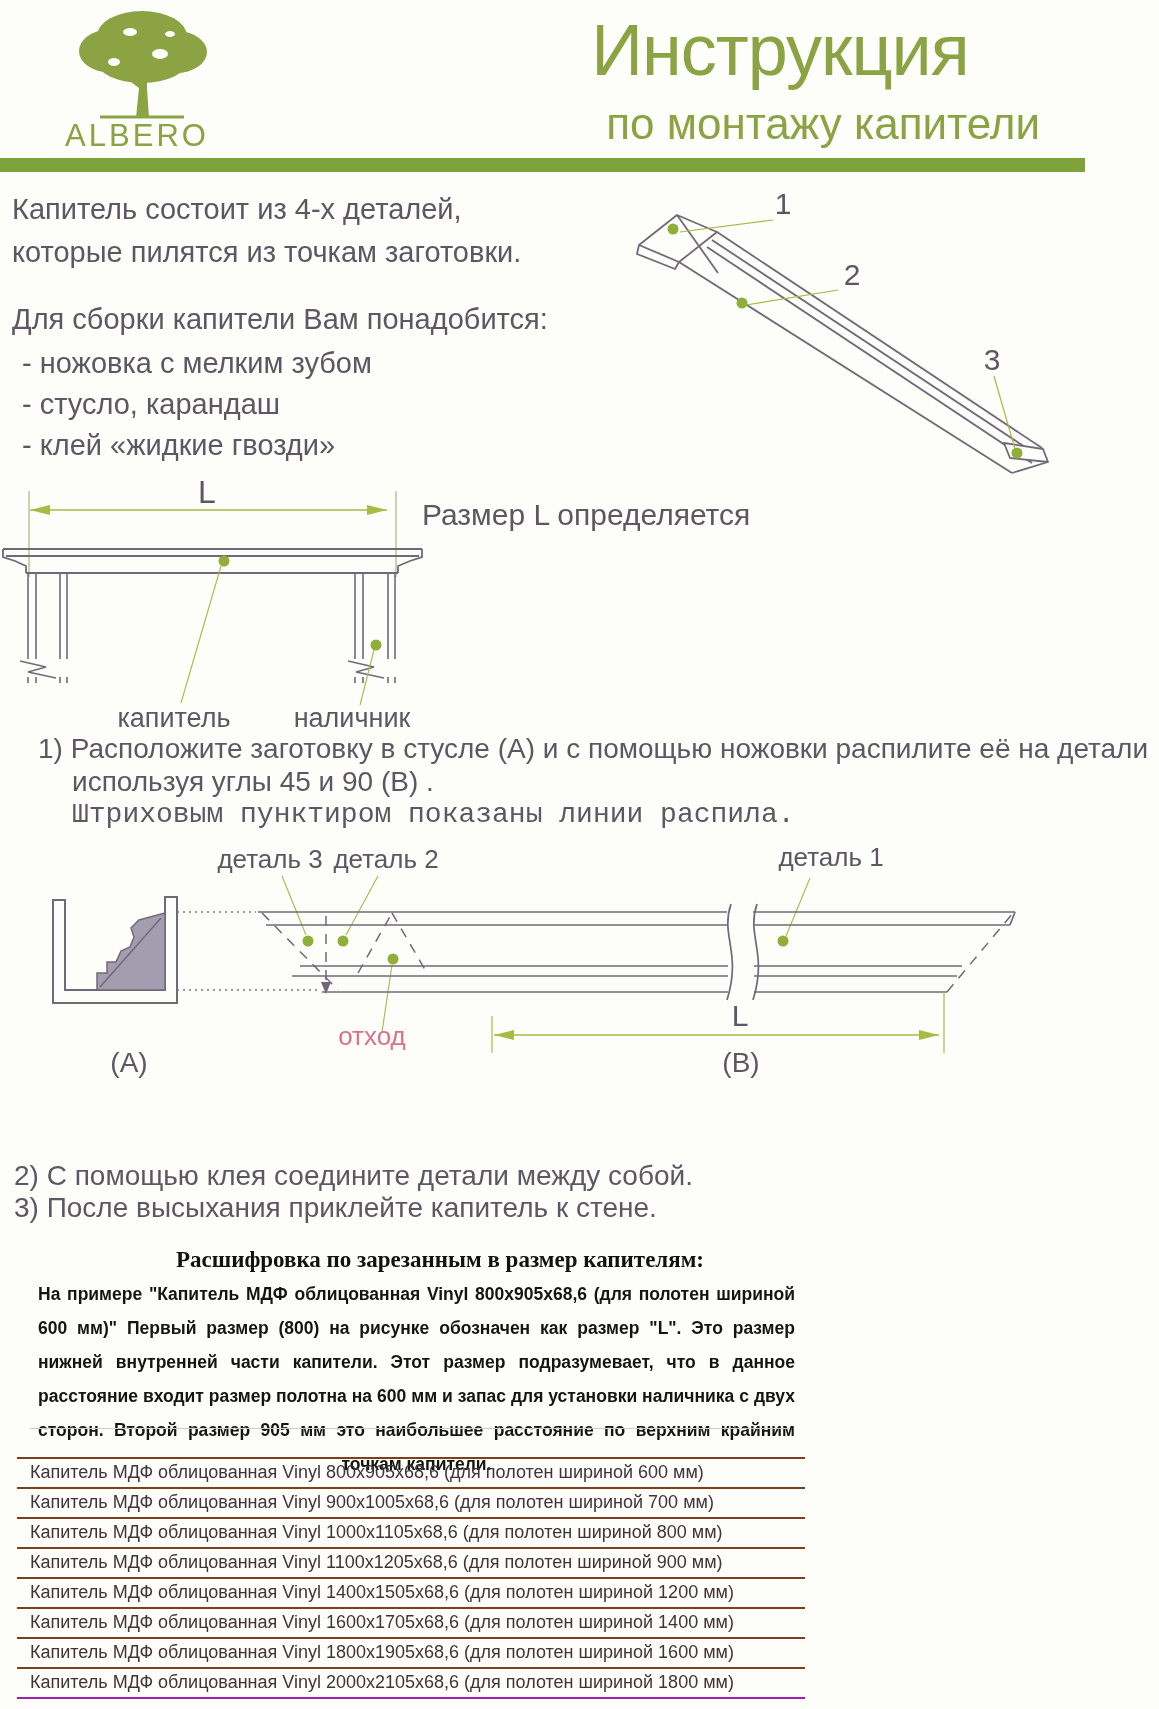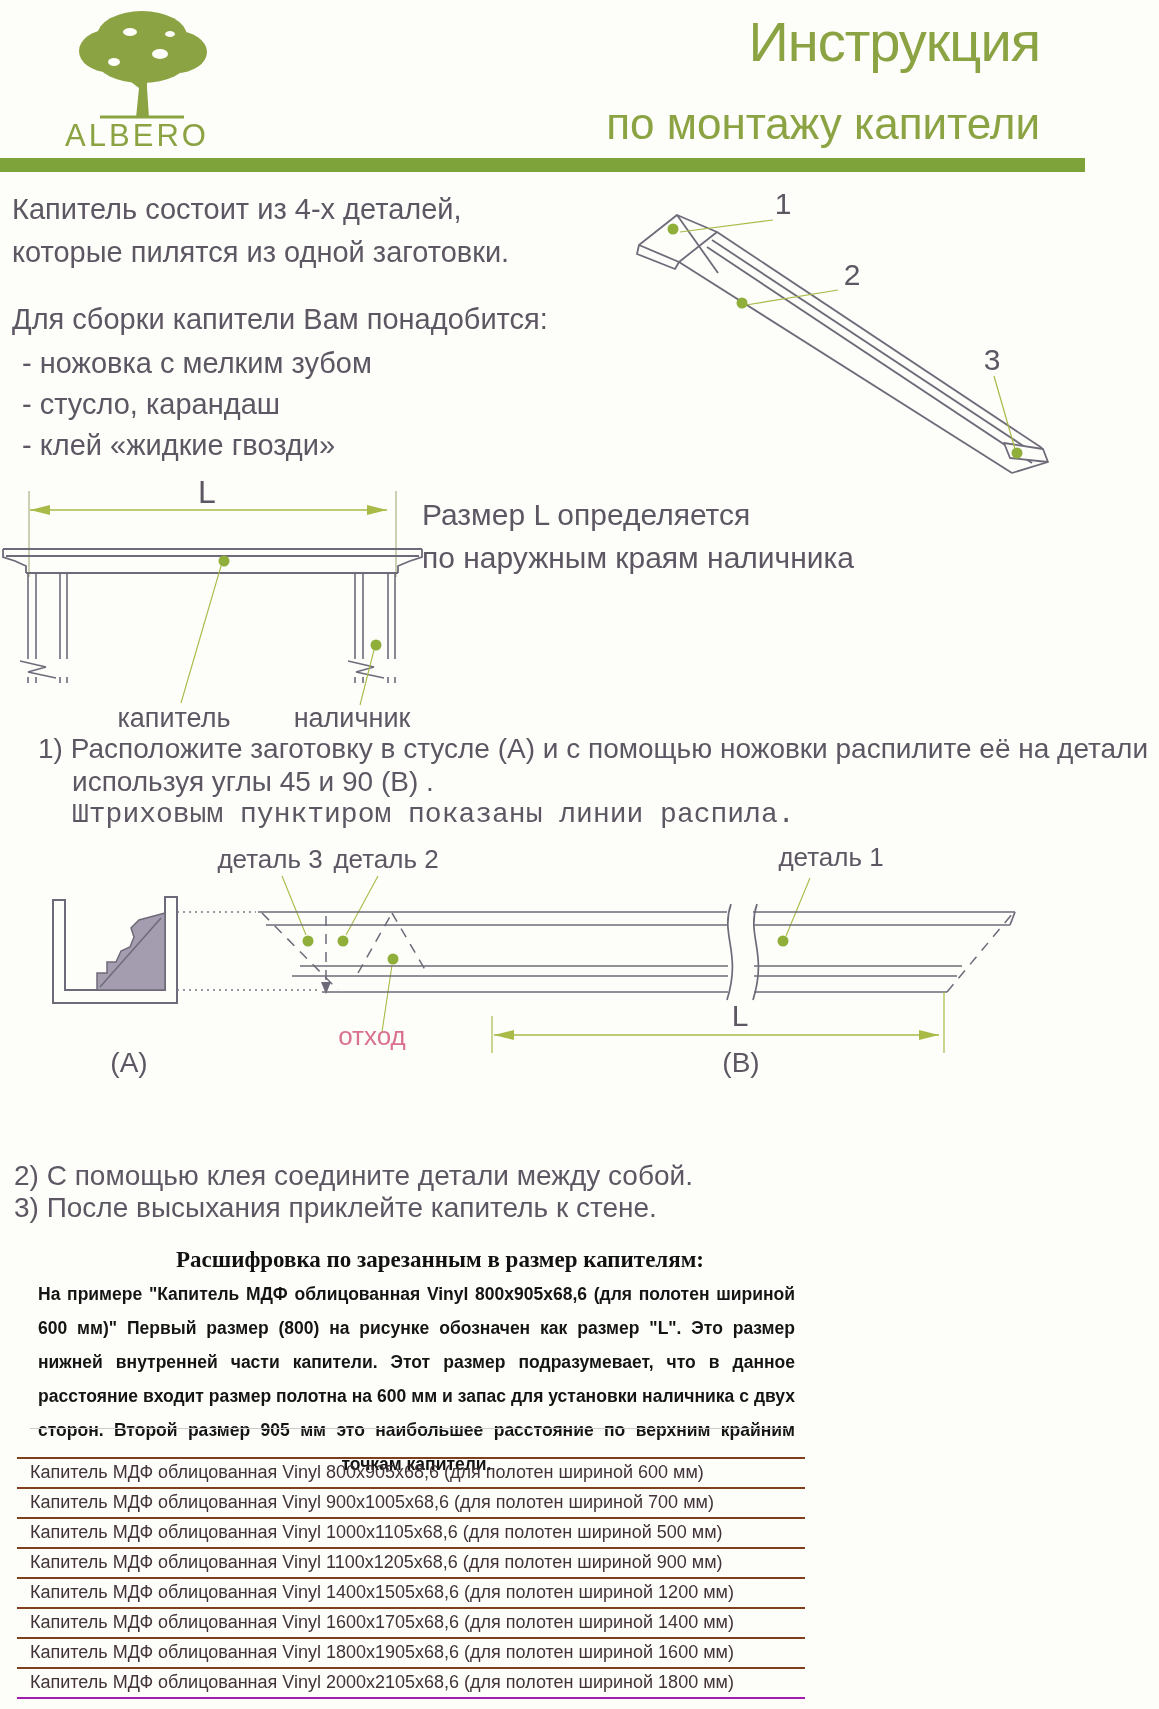--- a/index.html
+++ b/index.html
@@ -4,21 +4,21 @@
 <style>
   html,body{margin:0;padding:0;background:#e8e8e8;}
   .page{
     position:relative;width:1159px;height:1709px;margin:0 auto;
     background:#fdfdf9;overflow:hidden;
     font-family:"Liberation Sans", sans-serif;
     color:#5d5763;
   }
   .abs{position:absolute;}
   .green{color:#8ba342;}
-  .title1{font-size:56px;line-height:1;text-align:right;letter-spacing:-1px;}
+  .title1{font-size:72px;line-height:1;text-align:center;letter-spacing:-1px;}
   .title2{font-size:44px;line-height:1;text-align:right;}
   .logo-text{font-size:31px;letter-spacing:3px;text-align:center;}
   .bar{background:#7fa33b;height:14px;}
   .body-txt{font-size:29px;white-space:nowrap;}
   .step-txt{font-size:28px;white-space:nowrap;}
   .caption-txt{font-size:30px;white-space:nowrap;}
   .serif-head{
     font-family:"Liberation Serif", serif;font-weight:bold;font-size:23px;
     color:#111;text-align:center;
   }
@@ -58,21 +58,21 @@
     <line x1="38" y1="113" x2="122" y2="113" stroke="#8ba342" stroke-width="3"></line>
   </svg>
   <div class="abs logo-text green" style="left:57px;top:118px;width:160px;">ALBERO</div>
 
   <div class="abs title1 green" style="left:520px;top:14px;width:520px;">Инструкция</div>
   <div class="abs title2 green" style="left:520px;top:102px;width:520px;">по монтажу капители</div>
 
   <div class="abs bar" style="left:0;top:158px;width:1085px;"></div>
 
   <div class="abs body-txt" style="left:12px;top:193px;">Капитель состоит из 4-х деталей,</div>
-  <div class="abs body-txt" style="left:12px;top:236px;">которые пилятся из одной заготовки.</div>
+  <div class="abs body-txt" style="left:12px;top:236px;">которые пилятся из точкам заготовки.</div>
   <div class="abs body-txt" style="left:12px;top:303px;">Для сборки капители Вам понадобится:</div>
   <div class="abs body-txt" style="left:22px;top:347px;">- ножовка с мелким зубом</div>
   <div class="abs body-txt" style="left:22px;top:388px;">- стусло, карандаш</div>
   <div class="abs body-txt" style="left:22px;top:429px;">- клей «жидкие гвозди»</div>
 
   <svg class="abs" style="left:560px;top:170px;" width="599" height="310" viewBox="0 0 599 310">
     <g stroke="#6f6a79" stroke-width="1.8" fill="none" stroke-linejoin="round">
       <polygon points="79,75 117,45 157,62 119,92" fill="#fdfdf9"></polygon>
       <path d="M79,75 L77,84 L115,99 L119,92"></path>
       <line x1="117" y1="45" x2="158" y2="103"></line>
@@ -132,21 +132,20 @@
       <line x1="221" y1="101" x2="181" y2="238"></line>
       <line x1="374" y1="185" x2="360" y2="240"></line>
     </g>
     <circle cx="224" cy="96" r="5.5" fill="#8fae3a"></circle>
     <circle cx="376" cy="180" r="5.5" fill="#8fae3a"></circle>
     <text x="174" y="262" font-size="27" text-anchor="middle" class="fig-label">капитель</text>
     <text x="352" y="262" font-size="27" text-anchor="middle" class="fig-label">наличник</text>
   </svg>
 
   <div class="abs caption-txt" style="left:422px;top:498px;">Размер L определяется</div>
-  <div class="abs caption-txt" style="left:422px;top:541px;">по наружным краям наличника</div>
 
   <div class="abs step-txt" style="left:38px;top:733px;">1) Расположите заготовку в стусле (А) и с помощью ножовки распилите её на детали</div>
   <div class="abs step-txt" style="left:72px;top:766px;">используя углы 45 и 90 (В) .</div>
   <div class="abs step-txt" style="left:72px;top:799px;font-family:Liberation Mono, monospace;">Штриховым пунктиром показаны линии распила.</div>
 
   <svg class="abs" style="left:0;top:840px;" width="1159" height="270" viewBox="0 0 1159 270">
 
     <g stroke="#a9ba47" stroke-width="1.1">
       <line x1="282" y1="36" x2="306" y2="95"></line>
       <line x1="378" y1="36" x2="346" y2="95"></line>
@@ -213,21 +212,21 @@
   <div class="abs step-txt" style="left:14px;top:1160px;">2) С помощью клея соедините детали между собой.</div>
   <div class="abs step-txt" style="left:14px;top:1192px;">3) После высыхания приклейте капитель к стене.</div>
 
   <div class="abs serif-head" style="left:30px;top:1247px;width:820px;">Расшифровка по зарезанным в размер капителям:</div>
   <div class="abs para" style="left:38px;top:1277px;width:757px;">На примере "Капитель МДФ облицованная Vinyl 800х905х68,6  (для полотен шириной 600 мм)"  Первый размер (800) на рисунке обозначен как размер "L". Это размер нижней внутренней  части капители. Этот размер подразумевает, что в данное расстояние входит размер полотна на 600 мм и запас для установки наличника с двух сторон. Второй размер 905 мм это наибольшее расстояние  по верхним крайним точкам капители.</div>
   <div class="abs rule" style="left:30px;top:1428px;width:760px;"></div>
 
   <div class="abs size-table" style="left:17px;top:1457px;width:788px;">
     <div class="size-row">Капитель МДФ облицованная Vinyl 800х905х68,6  (для полотен шириной 600 мм)</div>
     <div class="size-row">Капитель МДФ облицованная Vinyl 900х1005х68,6  (для полотен шириной 700 мм)</div>
-    <div class="size-row">Капитель МДФ облицованная Vinyl 1000х1105х68,6  (для полотен шириной 500 мм)</div>
+    <div class="size-row">Капитель МДФ облицованная Vinyl 1000х1105х68,6  (для полотен шириной 800 мм)</div>
     <div class="size-row">Капитель МДФ облицованная Vinyl 1100х1205х68,6  (для полотен шириной 900 мм)</div>
     <div class="size-row">Капитель МДФ облицованная Vinyl 1400х1505х68,6  (для полотен шириной 1200 мм)</div>
     <div class="size-row">Капитель МДФ облицованная Vinyl 1600х1705х68,6  (для полотен шириной 1400 мм)</div>
     <div class="size-row">Капитель МДФ облицованная Vinyl 1800х1905х68,6  (для полотен шириной 1600 мм)</div>
     <div class="size-row">Капитель МДФ облицованная Vinyl 2000х2105х68,6  (для полотен шириной 1800 мм)</div>
   </div>
 
 </div>
 
 </body></html>

